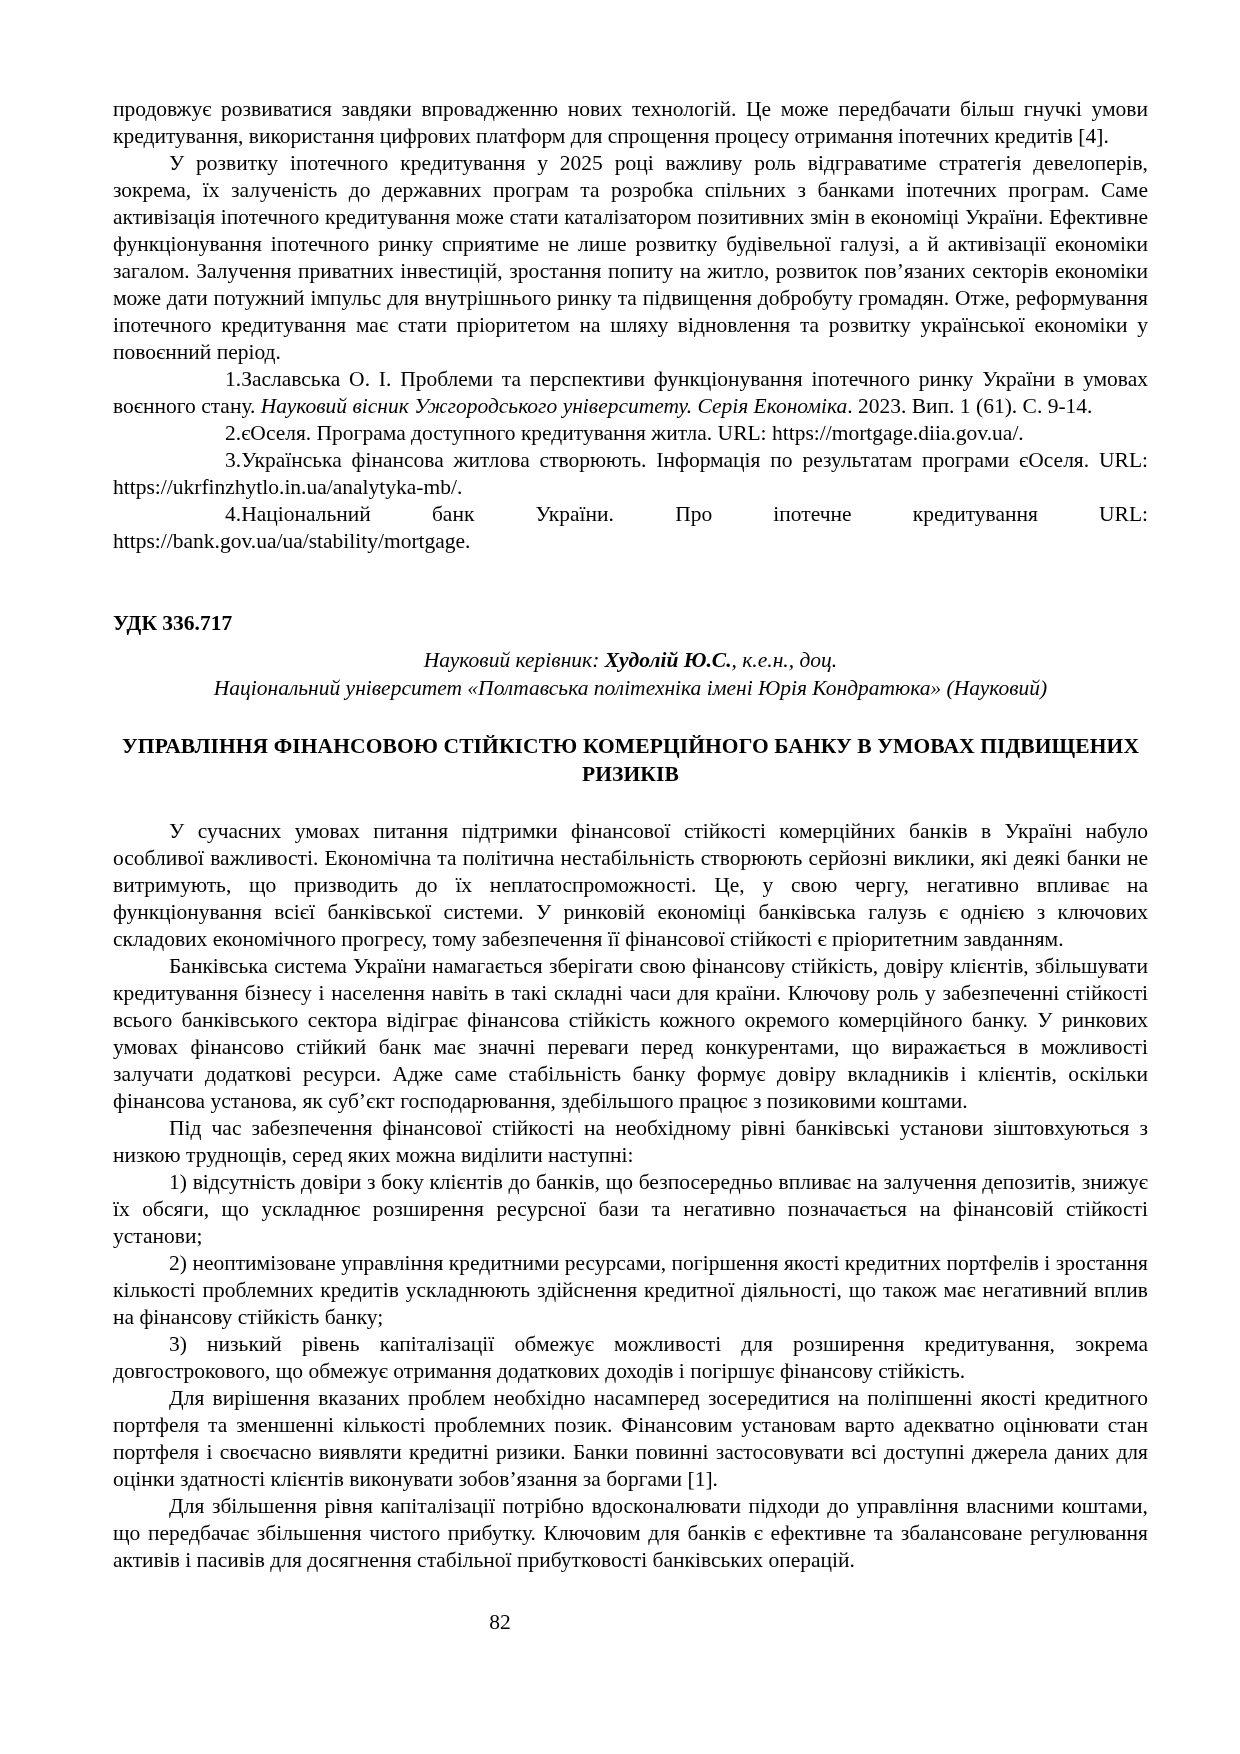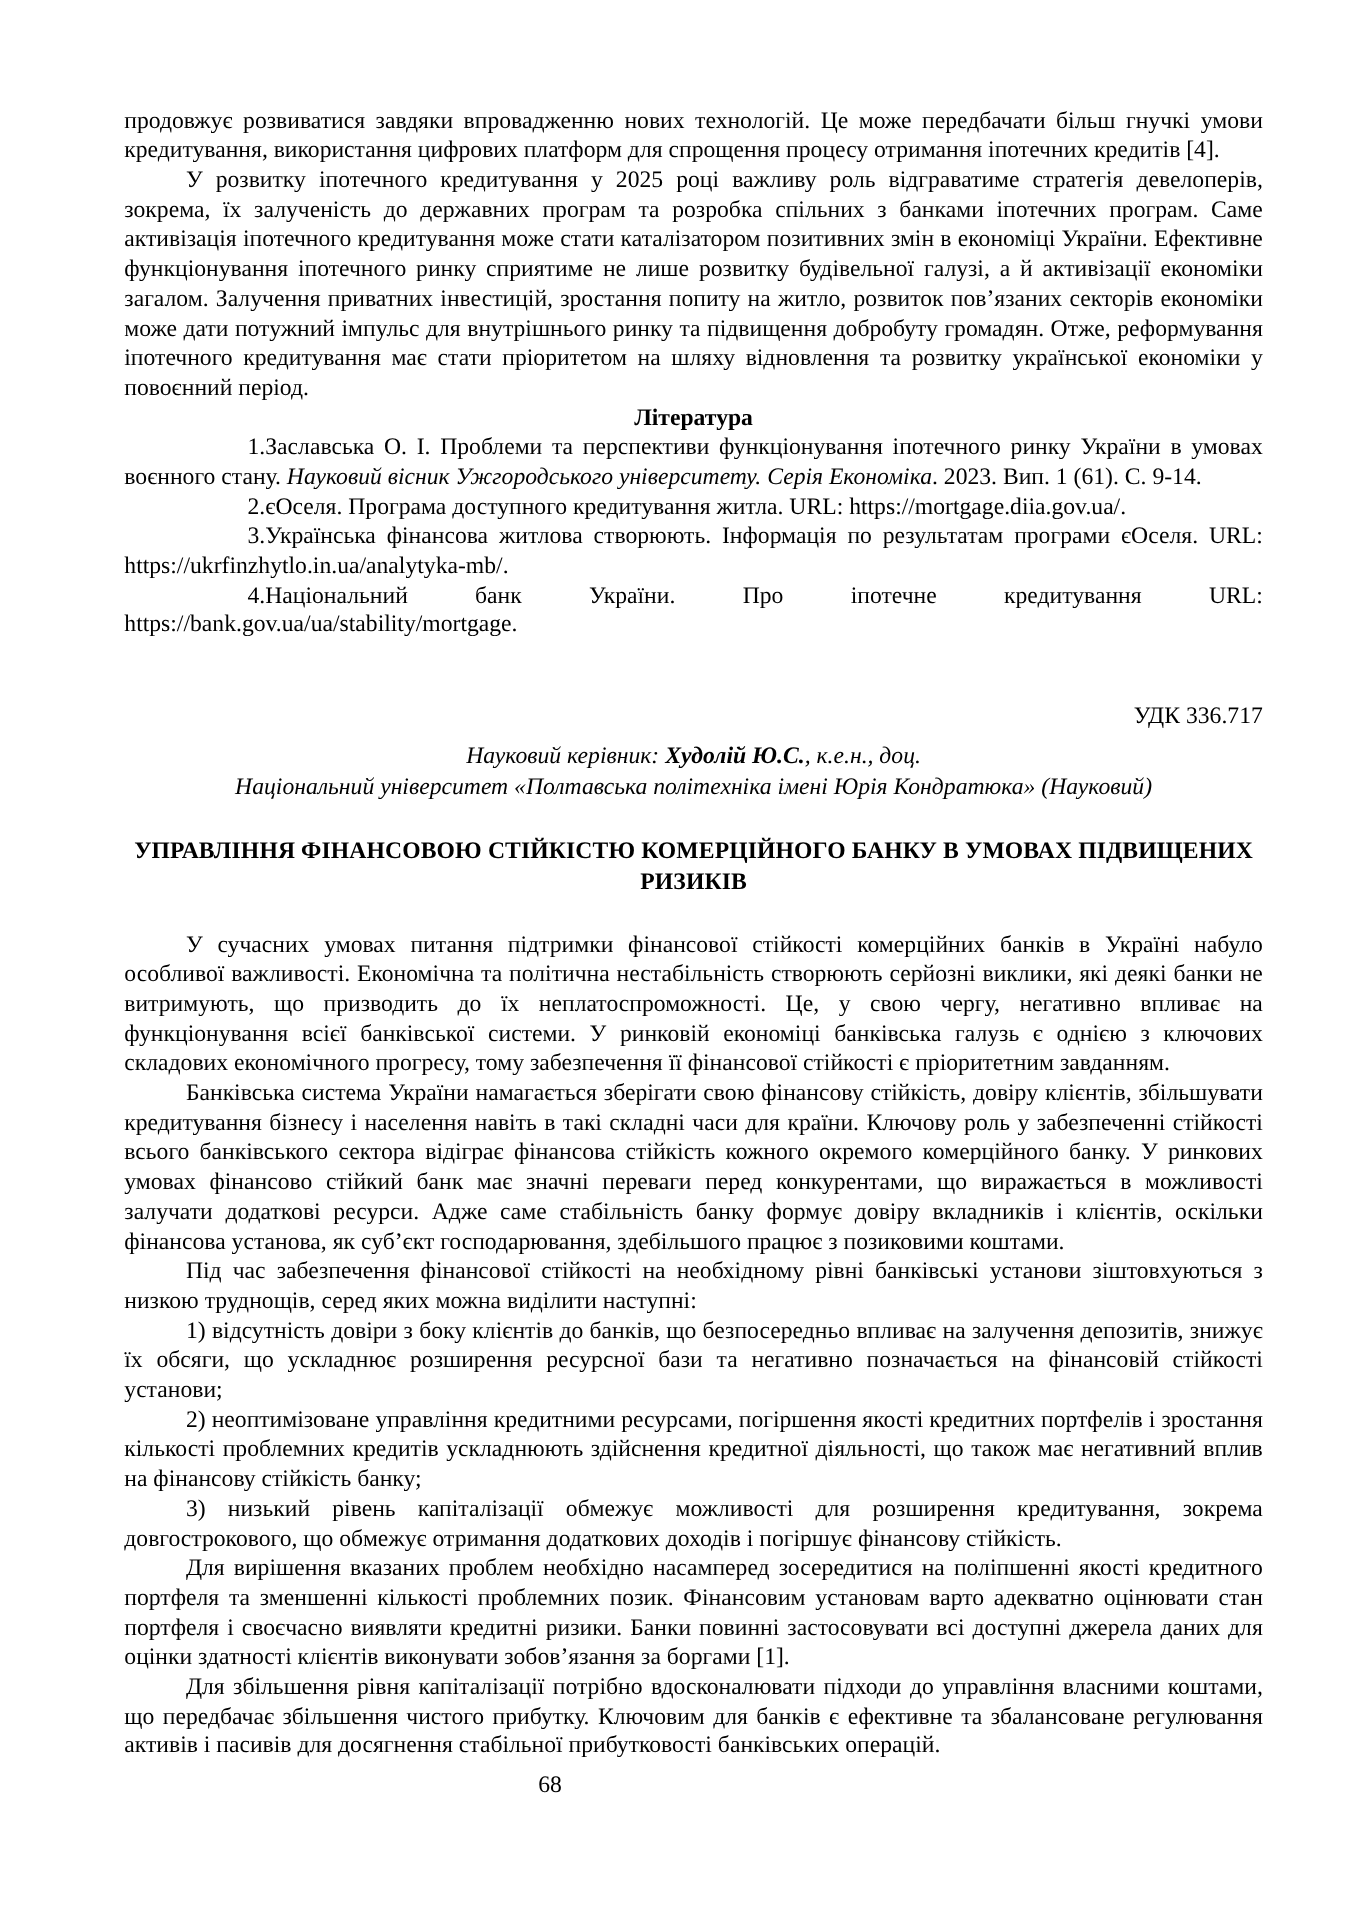--- a/index.html
+++ b/index.html
@@ -47,23 +47,23 @@
     text-align: justify;
     text-indent: 56px;
     margin: 0;
   }
   .ref-num {
     display: inline-block;
     min-width: 42px;
   }
 
   .udk {
-    font-weight: normal;
+    font-weight: bold;
     text-indent: 0;
-    text-align: right;
+    text-align: left;
     margin: 0;
   }
   .spacer-lg { height: 56px; }
   .spacer-md { height: 30px; }
   .spacer-xs { height: 10px; }
 
   .author-block {
     text-align: center;
     line-height: 1.30;
   }
@@ -88,21 +88,20 @@
 </style>
 </head>
 <body>
 
 <div class="page">
   <div class="body-col">
 
     <p class="noindent">продовжує розвиватися завдяки впровадженню нових технологій. Це може передбачати більш гнучкі умови кредитування, використання цифрових платформ для спрощення процесу отримання іпотечних кредитів [4].</p>
     <p class="indent">У розвитку іпотечного кредитування у 2025 році важливу роль відграватиме стратегія девелоперів, зокрема, їх залученість до державних програм та розробка спільних з банками іпотечних програм. Саме активізація іпотечного кредитування може стати каталізатором позитивних змін в економіці України. Ефективне функціонування іпотечного ринку сприятиме не лише розвитку будівельної галузі, а  й активізації економіки загалом. Залучення приватних інвестицій, зростання попиту на житло, розвиток пов’язаних секторів економіки може дати потужний імпульс для внутрішнього ринку та підвищення добробуту громадян. Отже, реформування іпотечного кредитування має стати пріоритетом на шляху відновлення та розвитку української економіки у повоєнний період.</p>
 
-    <p class="lit-heading">Література</p>
 
     <p class="ref-item"><span class="ref-num">1.</span><span>Заславська О. І. Проблеми та перспективи функціонування іпотечного ринку України в умовах воєнного стану. </span><span class="italic">Науковий вісник Ужгородського університету. Серія Економіка</span><span>. 2023. Вип. 1 (61). С. 9-14.</span></p>
 
     <p class="ref-item"><span class="ref-num">2.</span><span>єОселя. Програма доступного кредитування житла. URL: https://mortgage.diia.gov.ua/.</span></p>
 
     <p class="ref-item"><span class="ref-num">3.</span><span>Українська фінансова житлова створюють. Інформація по результатам програми єОселя. URL: https://ukrfinzhytlo.in.ua/analytyka-mb/.</span></p>
 
     <p class="ref-item"><span class="ref-num">4.</span><span>Національний банк України. Про іпотечне кредитування URL: https://bank.gov.ua/ua/stability/mortgage.</span></p>
 
     <div class="spacer-lg"></div>
@@ -126,14 +125,14 @@
     <p class="indent">Банківська система України намагається зберігати свою фінансову стійкість, довіру клієнтів, збільшувати кредитування бізнесу і населення навіть в такі складні часи для країни. Ключову роль у забезпеченні стійкості всього банківського сектора відіграє фінансова стійкість кожного окремого комерційного банку. У ринкових умовах фінансово стійкий банк має значні переваги перед конкурентами, що виражається в можливості залучати додаткові ресурси. Адже саме стабільність банку формує довіру вкладників і клієнтів, оскільки фінансова установа, як суб’єкт господарювання, здебільшого працює з позиковими коштами.</p>
     <p class="indent">Під час забезпечення фінансової стійкості на необхідному рівні банківські установи зіштовхуються з низкою труднощів, серед яких можна виділити наступні:</p>
     <p class="indent">1) відсутність довіри з боку клієнтів до банків, що безпосередньо впливає на залучення депозитів, знижує їх обсяги, що ускладнює розширення ресурсної бази та негативно позначається на фінансовій стійкості установи;</p>
     <p class="indent">2) неоптимізоване управління кредитними ресурсами, погіршення якості кредитних портфелів і зростання кількості проблемних кредитів ускладнюють здійснення кредитної діяльності, що також має негативний вплив на фінансову стійкість банку;</p>
     <p class="indent">3) низький рівень капіталізації обмежує можливості для розширення кредитування, зокрема довгострокового, що обмежує отримання додаткових доходів і погіршує фінансову стійкість.</p>
     <p class="indent">Для вирішення вказаних проблем необхідно насамперед зосередитися на поліпшенні якості кредитного портфеля та зменшенні кількості проблемних позик. Фінансовим установам варто адекватно оцінювати стан портфеля і своєчасно виявляти кредитні ризики. Банки повинні застосовувати всі доступні джерела даних для оцінки здатності клієнтів виконувати зобов’язання за боргами [1].</p>
     <p class="indent">Для збільшення рівня капіталізації потрібно вдосконалювати підходи до управління власними коштами, що передбачає збільшення чистого прибутку. Ключовим для банків є ефективне та збалансоване регулювання активів і пасивів для досягнення стабільної прибутковості банківських операцій.</p>
 
   </div>
 
-  <div class="page-number">68</div>
+  <div class="page-number">82</div>
 </div>
 
 </body></html>

